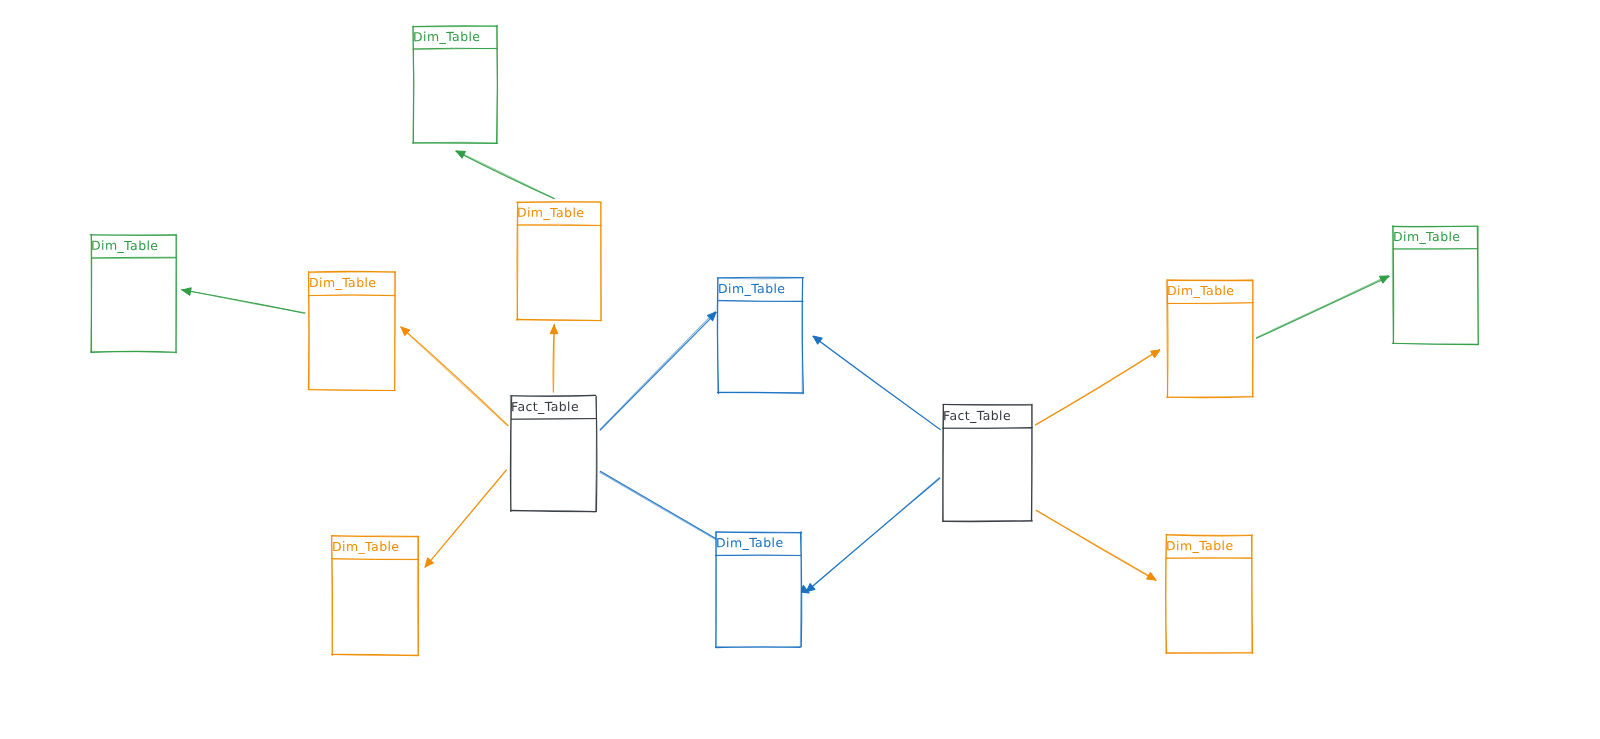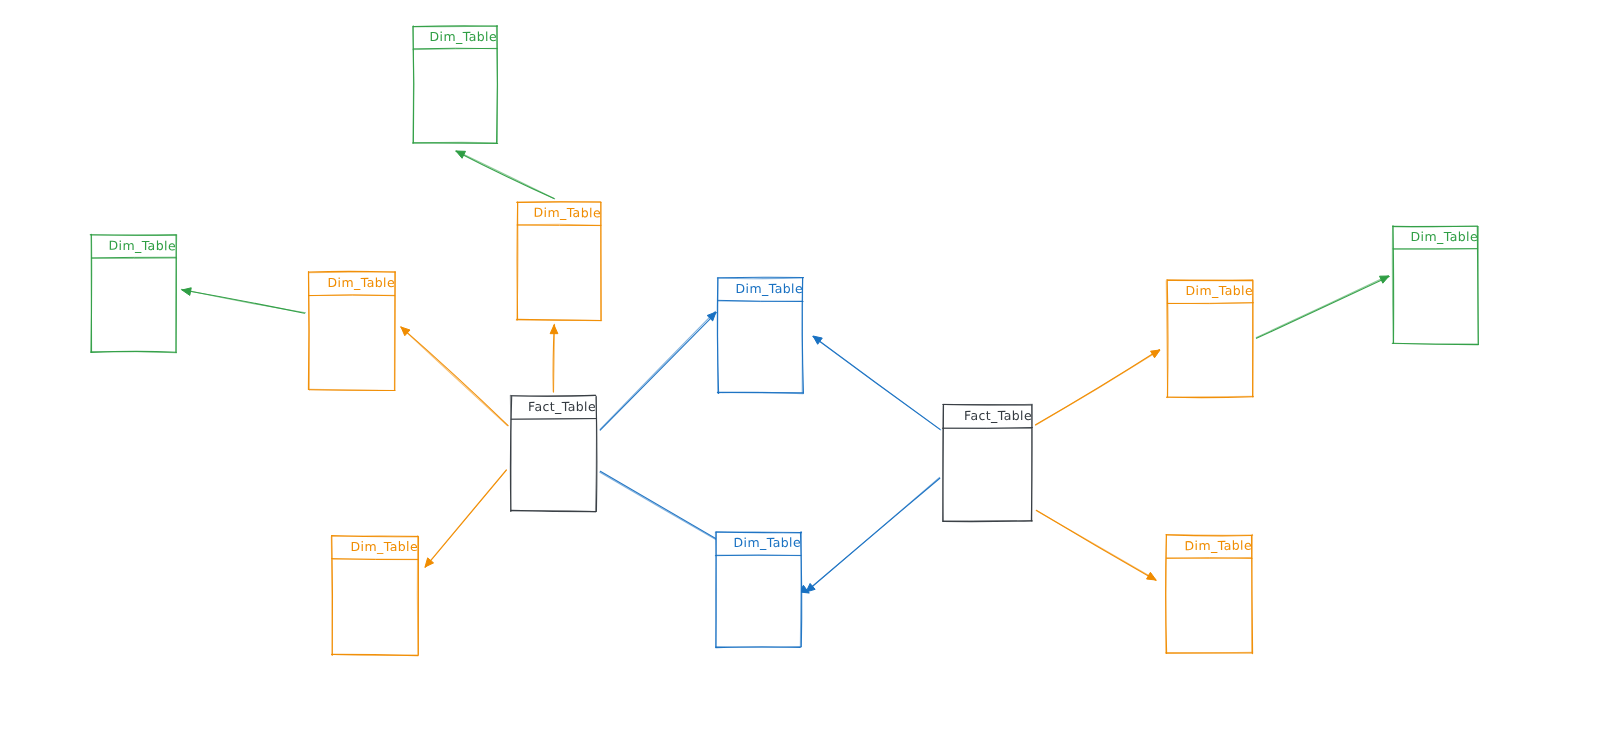--- a/index.html
+++ b/index.html
@@ -11,21 +11,21 @@
     overflow:hidden;
     position:relative;
   }
   #canvas{
     position:absolute;
     left:0;top:0;
     width:1600px;height:739px;
   }
   .node-label{
     position:absolute;
-    text-align:right;
+    text-align:left;
     font-family:"DejaVu Sans", sans-serif;
     font-size:12.5px;
     letter-spacing:0.4px;
     white-space:nowrap;
     pointer-events:none;
     user-select:none;
   }
   svg{display:block;}
 </style>
 </head>

